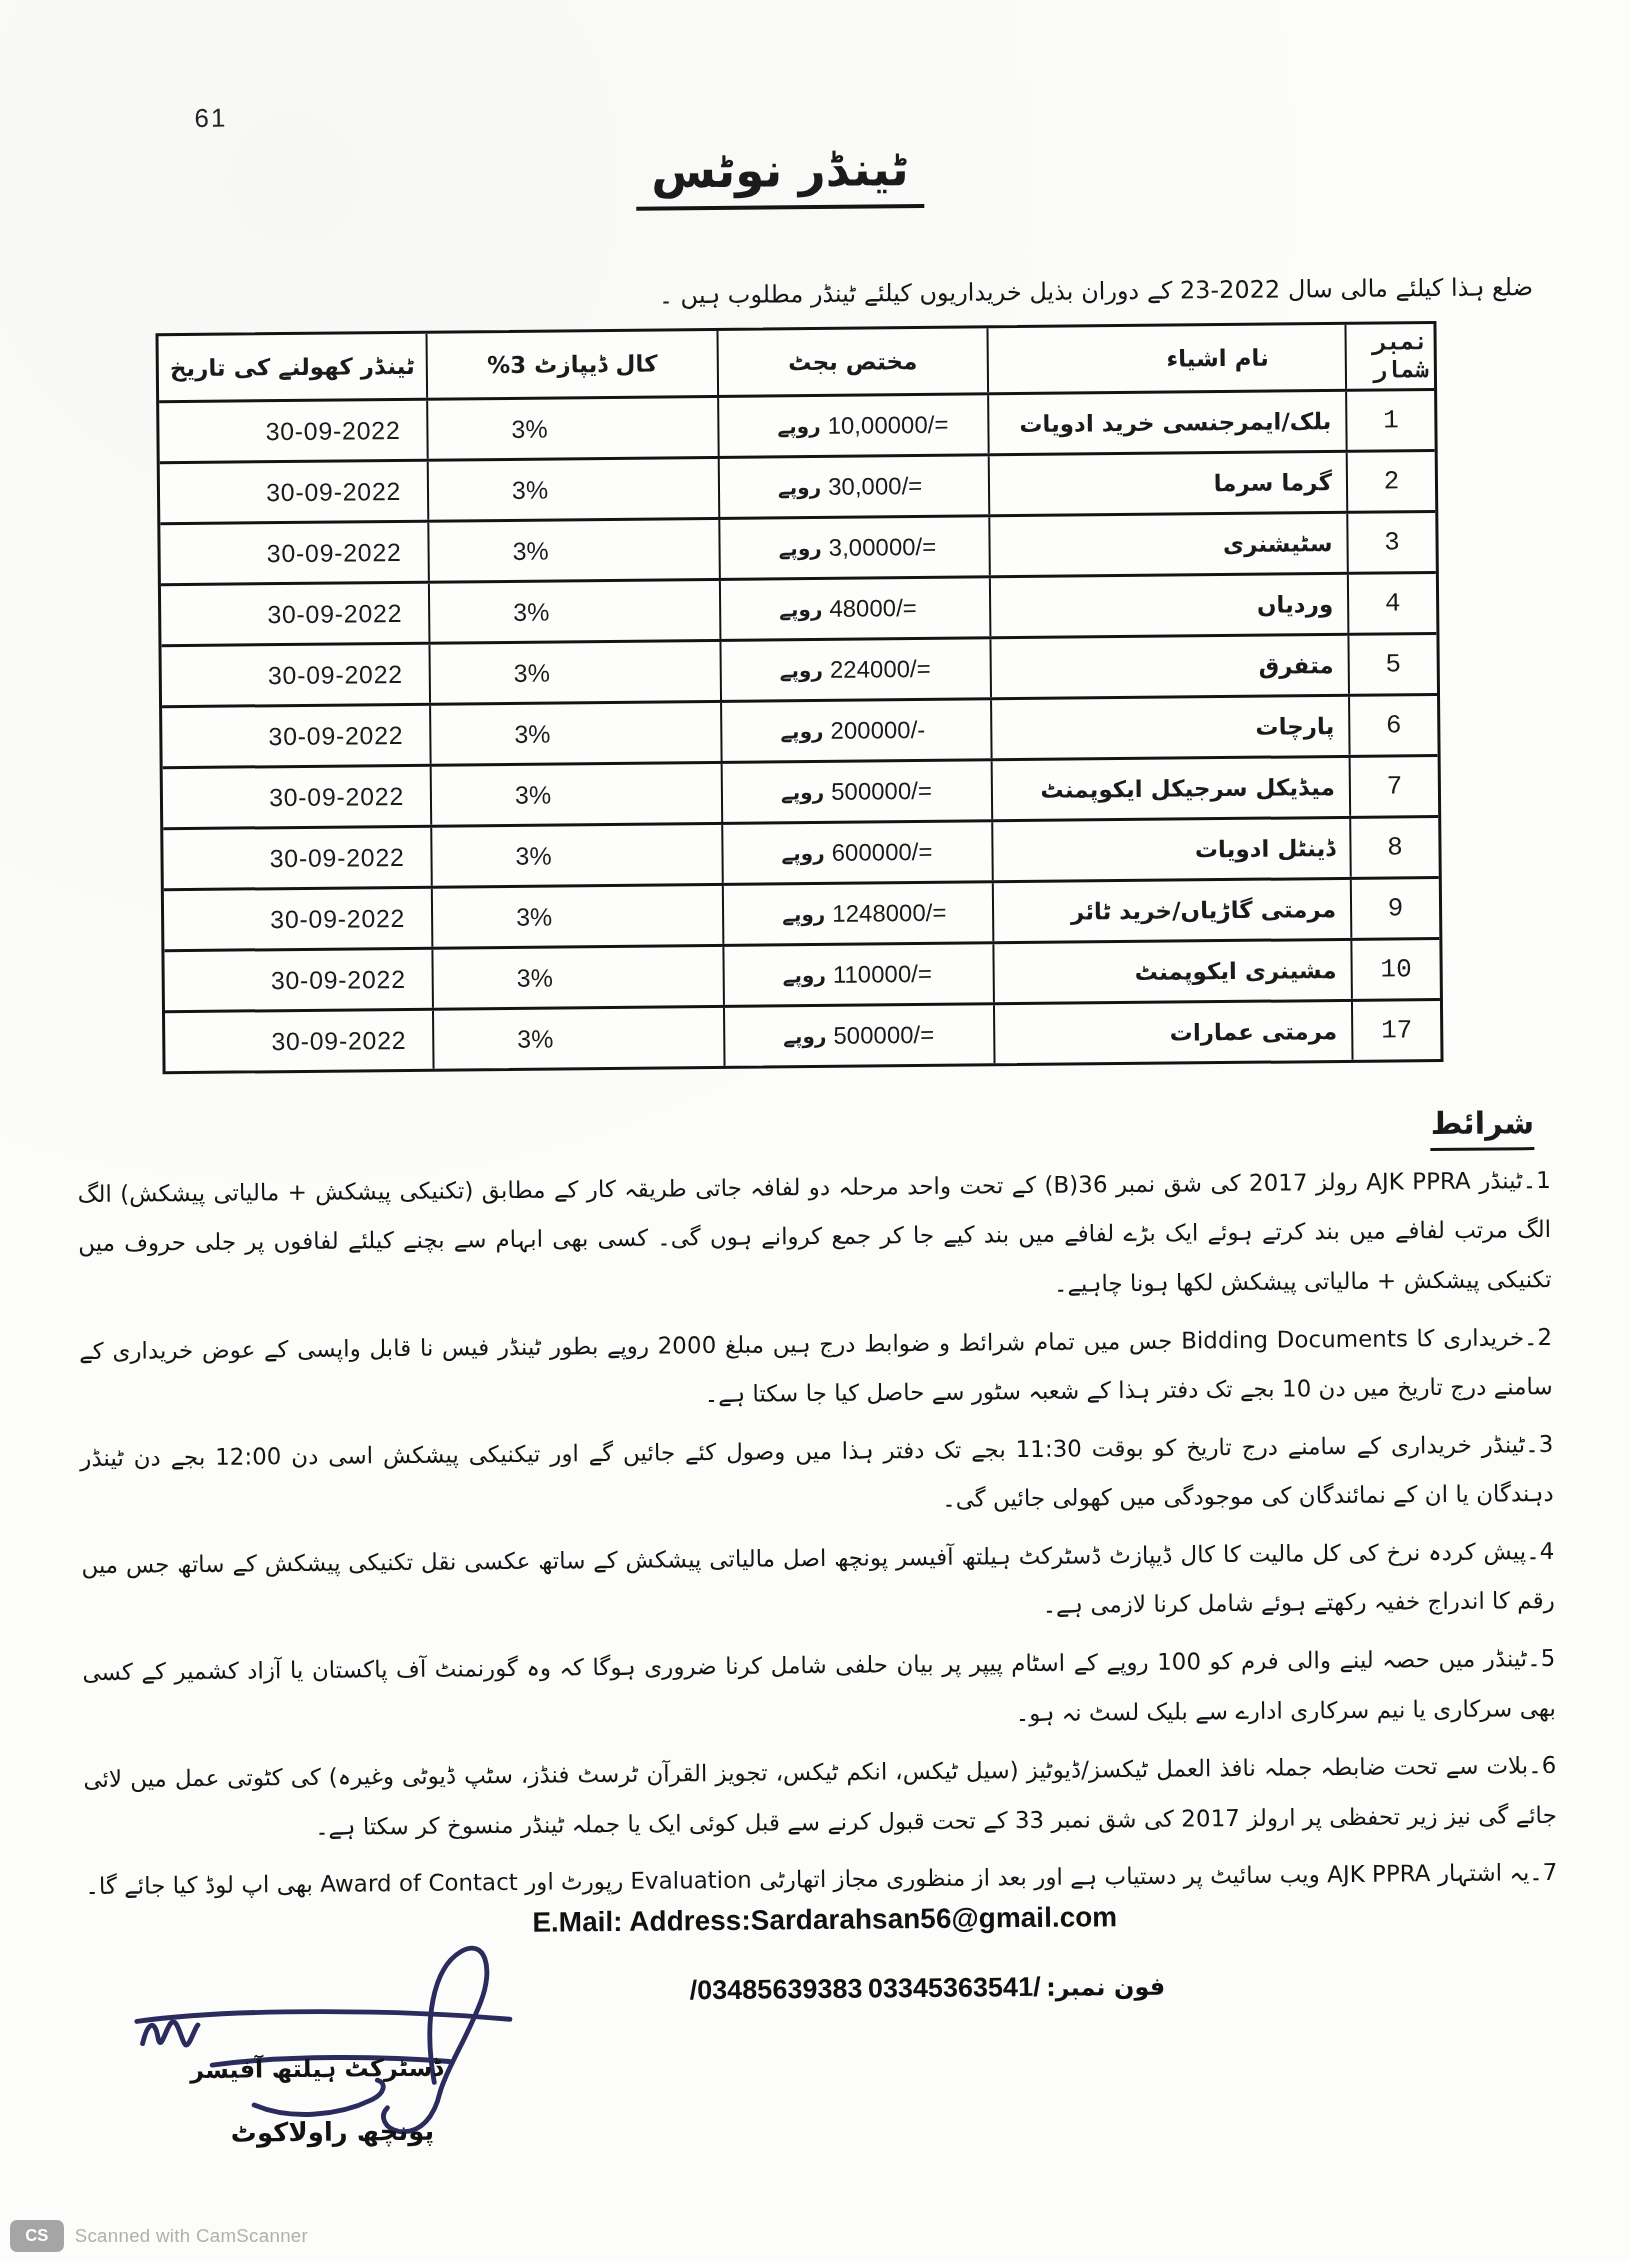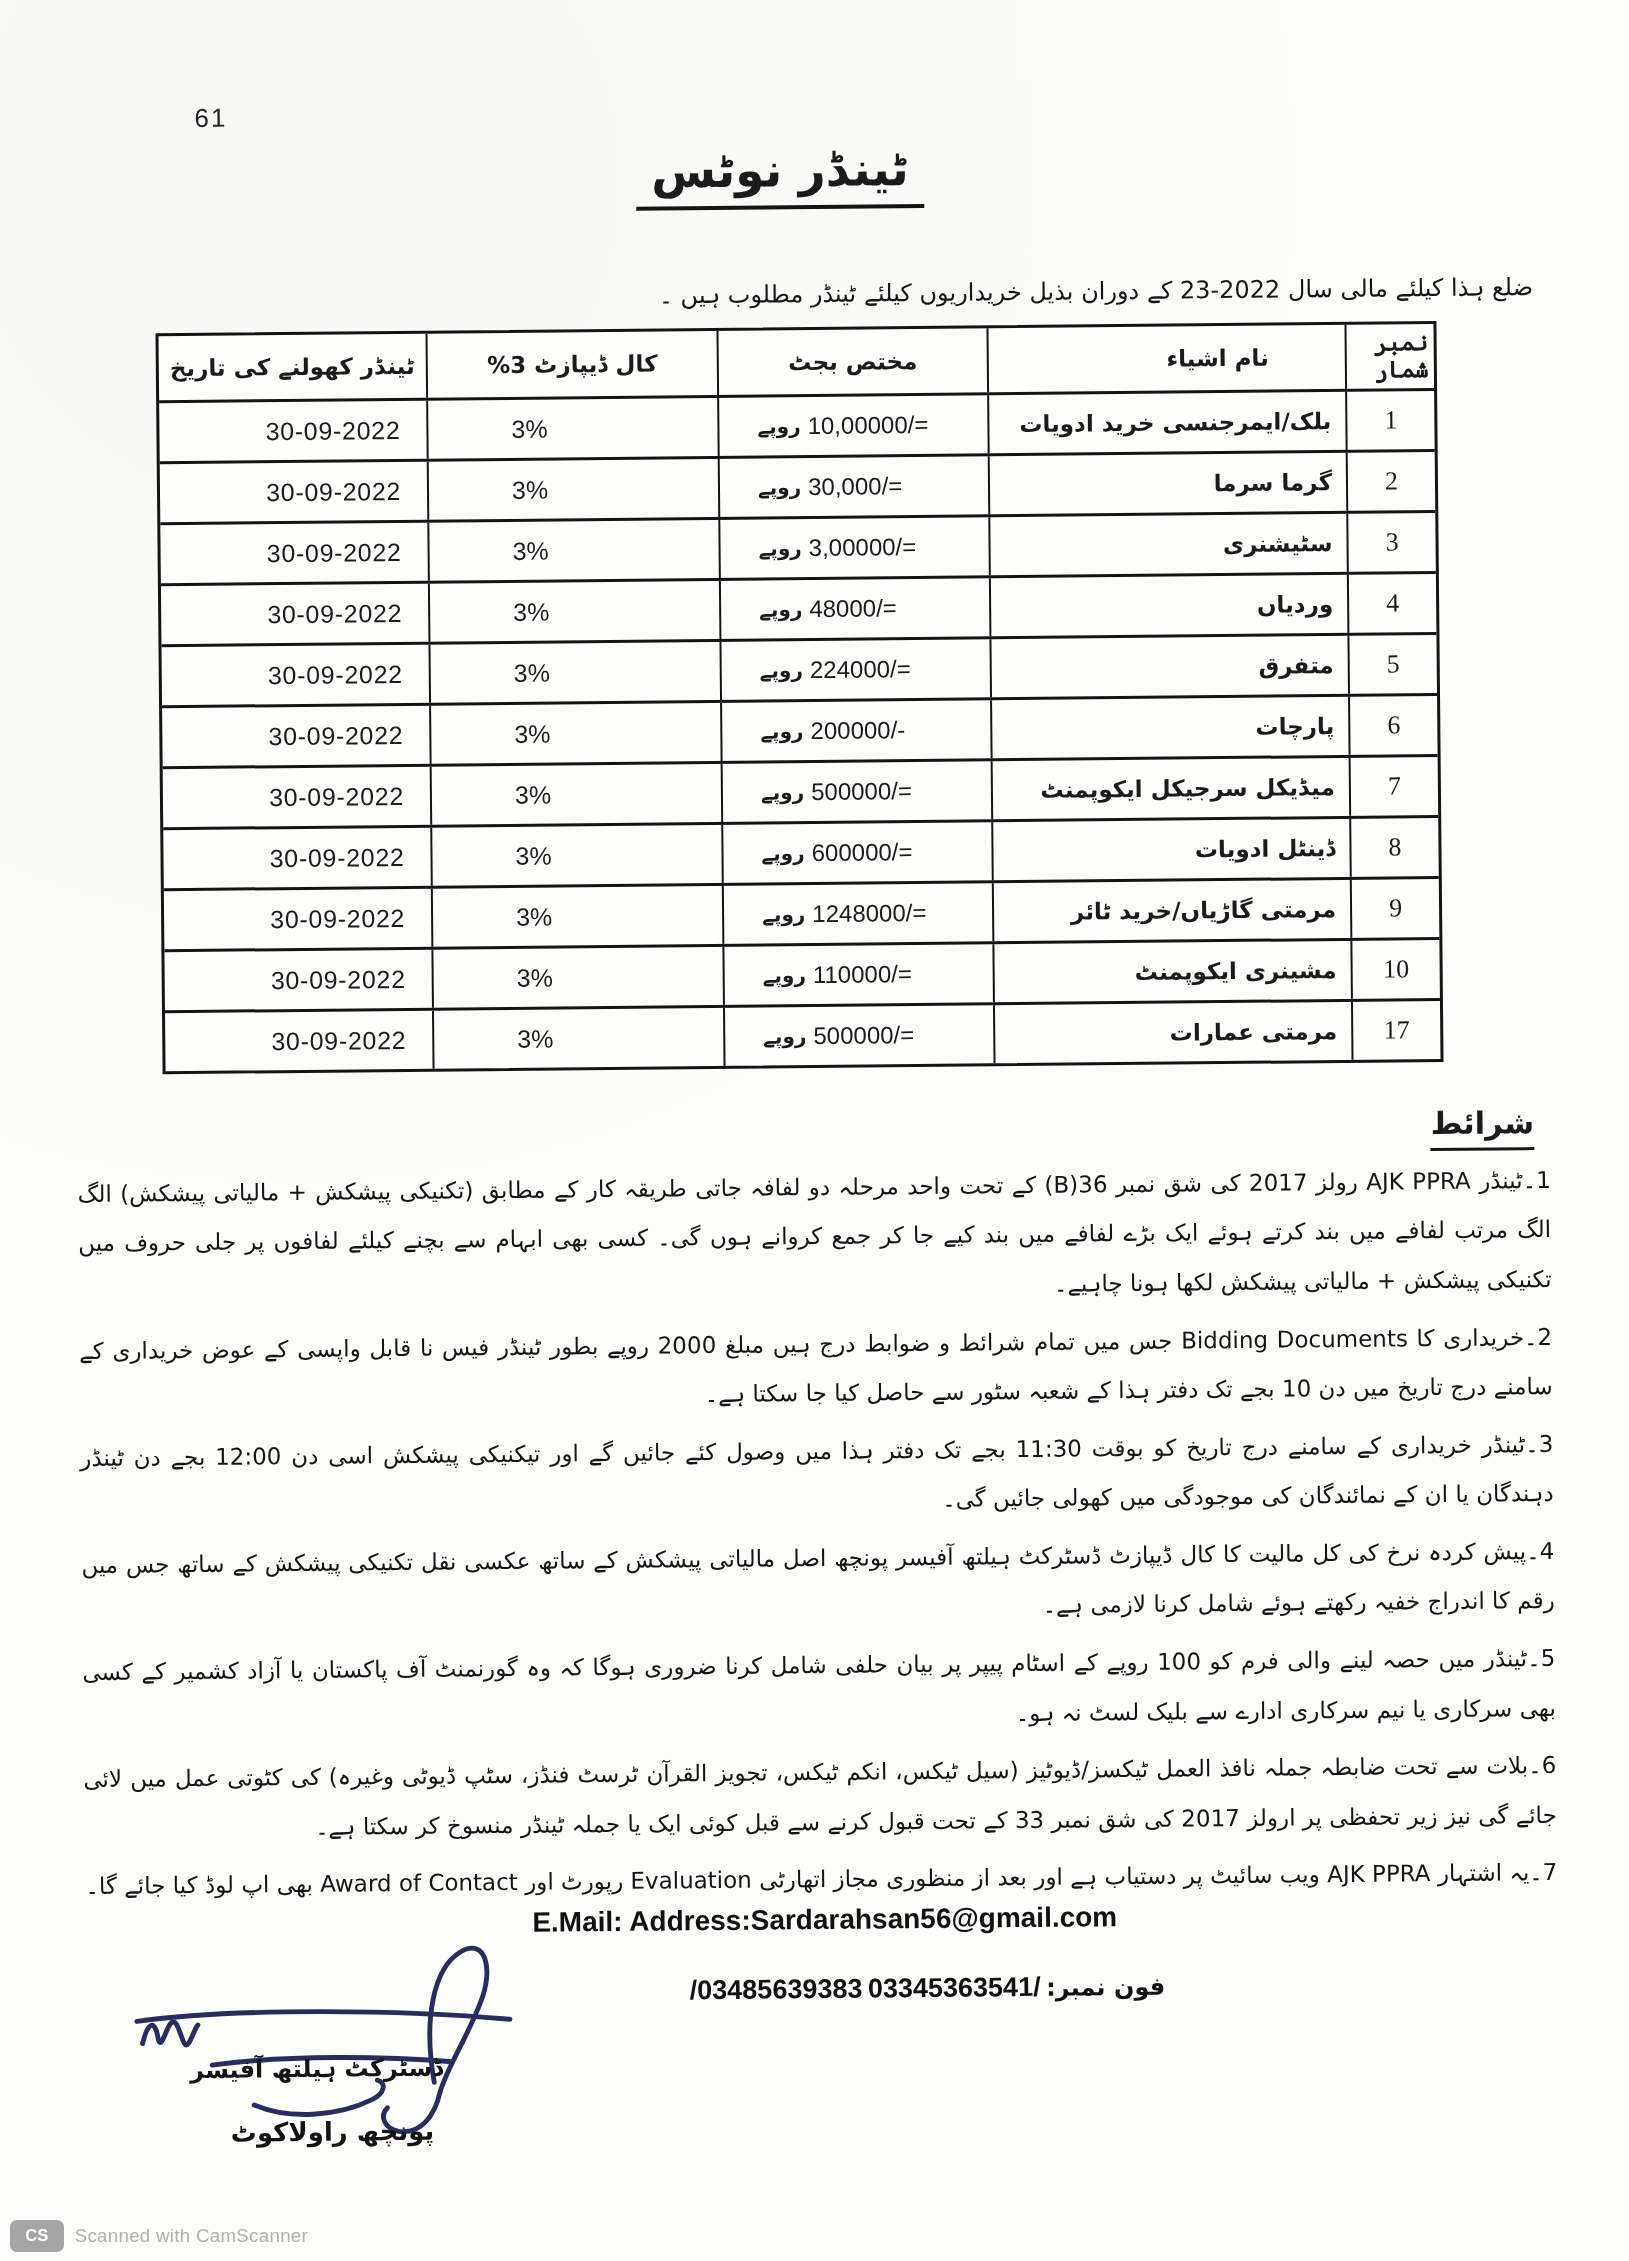--- a/index.html
+++ b/index.html
@@ -51,27 +51,27 @@
   .trow:last-child { border-bottom:none; }
   .cell {
     border-left:2.1px solid #141414;
     min-height:58px;
     display:flex; align-items:center; justify-content:center;
     font-size:23.6px; padding:2.8px 5.5px; box-sizing:border-box;
   }
   .cell:last-child { border-left:none; }
   .thead .cell { min-height:64px; font-weight:bold; font-size:23px; }
   .thead .c-item { justify-content:flex-start; padding-inline-start:76px; }
-  .c-serial { font-family:Liberation Serif, serif; font-size:26px; }
+  .c-serial { font-family:Liberation Mono, monospace; font-size:26px; }
   .trow.tdata .c-item { justify-content:flex-start; padding-inline-start:14px; font-weight:bold; font-size:23px; }
   .trow.tdata .c-budget { justify-content:flex-end; padding-inline-end:38px; gap:7px; }
   .trow.tdata .c-deposit { justify-content:flex-end; padding-inline-end:83px; font-family:"Liberation Sans", sans-serif; font-size:25px; }
   .trow.tdata .c-date { justify-content:flex-start; padding-inline-start:26px; font-family:"Liberation Sans", sans-serif; font-size:25px; letter-spacing:0.7px; }
   .amt { font-family:"Liberation Sans", sans-serif; font-size:24px; }
-  .cur { font-size:20px; font-weight:bold; }
+  .cur { font-size:20px; font-weight:bold;margin-left:20px; }
 
   
   .terms-heading {
     position:absolute; top:1112px; right:98px;
     direction:rtl; font-size:30.5px; font-weight:bold;
     border-bottom:3.5px solid #151515; padding-bottom:7px;
   }
   .terms {
     position:absolute; top:1163px; right:82px; width:1473px;
     direction:rtl; text-align:justify;

